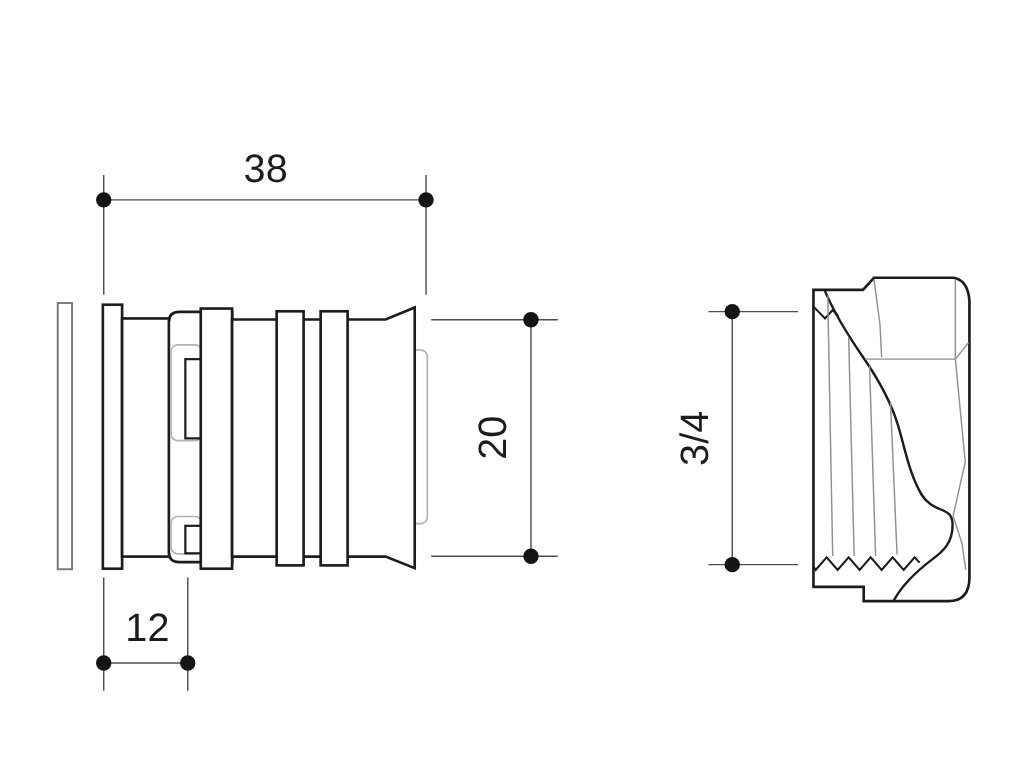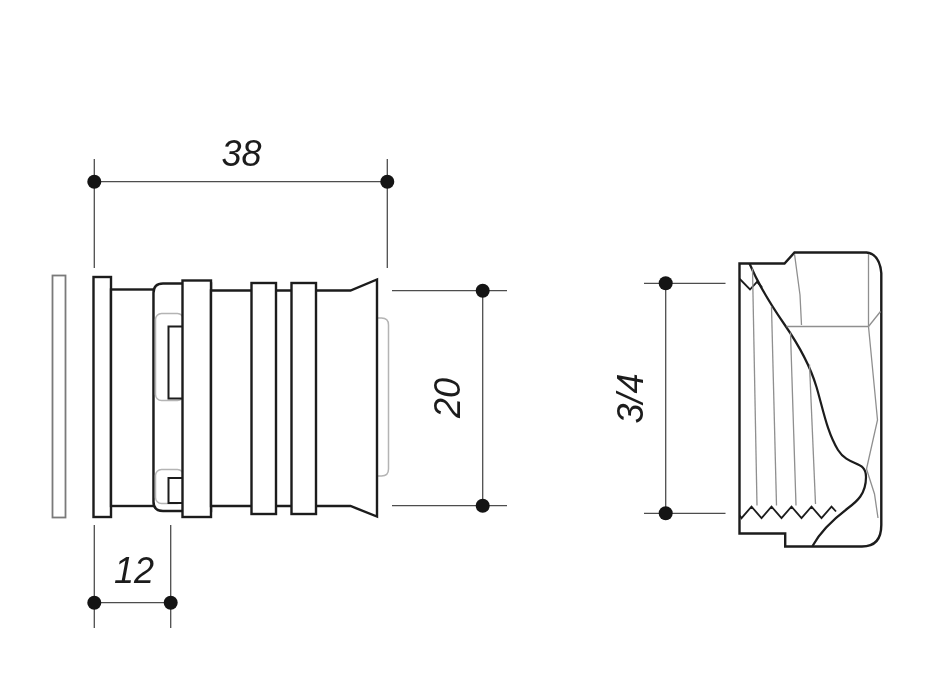--- a/index.html
+++ b/index.html
@@ -2,21 +2,20 @@
 <html><head>
 <meta charset="utf-8">
 <style>
   html, body { margin: 0; padding: 0; background: #ffffff; }
   .canvas {
     position: relative;
     width: 934px;
     height: 700px;
     background: #ffffff;
     overflow: hidden;
-    font-style: italic;
   }
   svg { display: block; }
   
   .ol        { stroke: #1c1c1c; stroke-width: 2.4; fill: #ffffff; stroke-linejoin: miter; }
   .ol-open   { stroke: #1c1c1c; stroke-width: 2.2; fill: none; stroke-linejoin: round; }
   .ol-med    { stroke: #1c1c1c; stroke-width: 1.8; fill: none; stroke-linejoin: miter; }
   .ol-win    { stroke: #1c1c1c; stroke-width: 2.0; fill: #ffffff; }
   
   .gray      { stroke: #8f8f8f; stroke-width: 1.3; fill: none; }
   .lgray     { stroke: #b4b4b4; stroke-width: 1.5; fill: #ffffff; }

